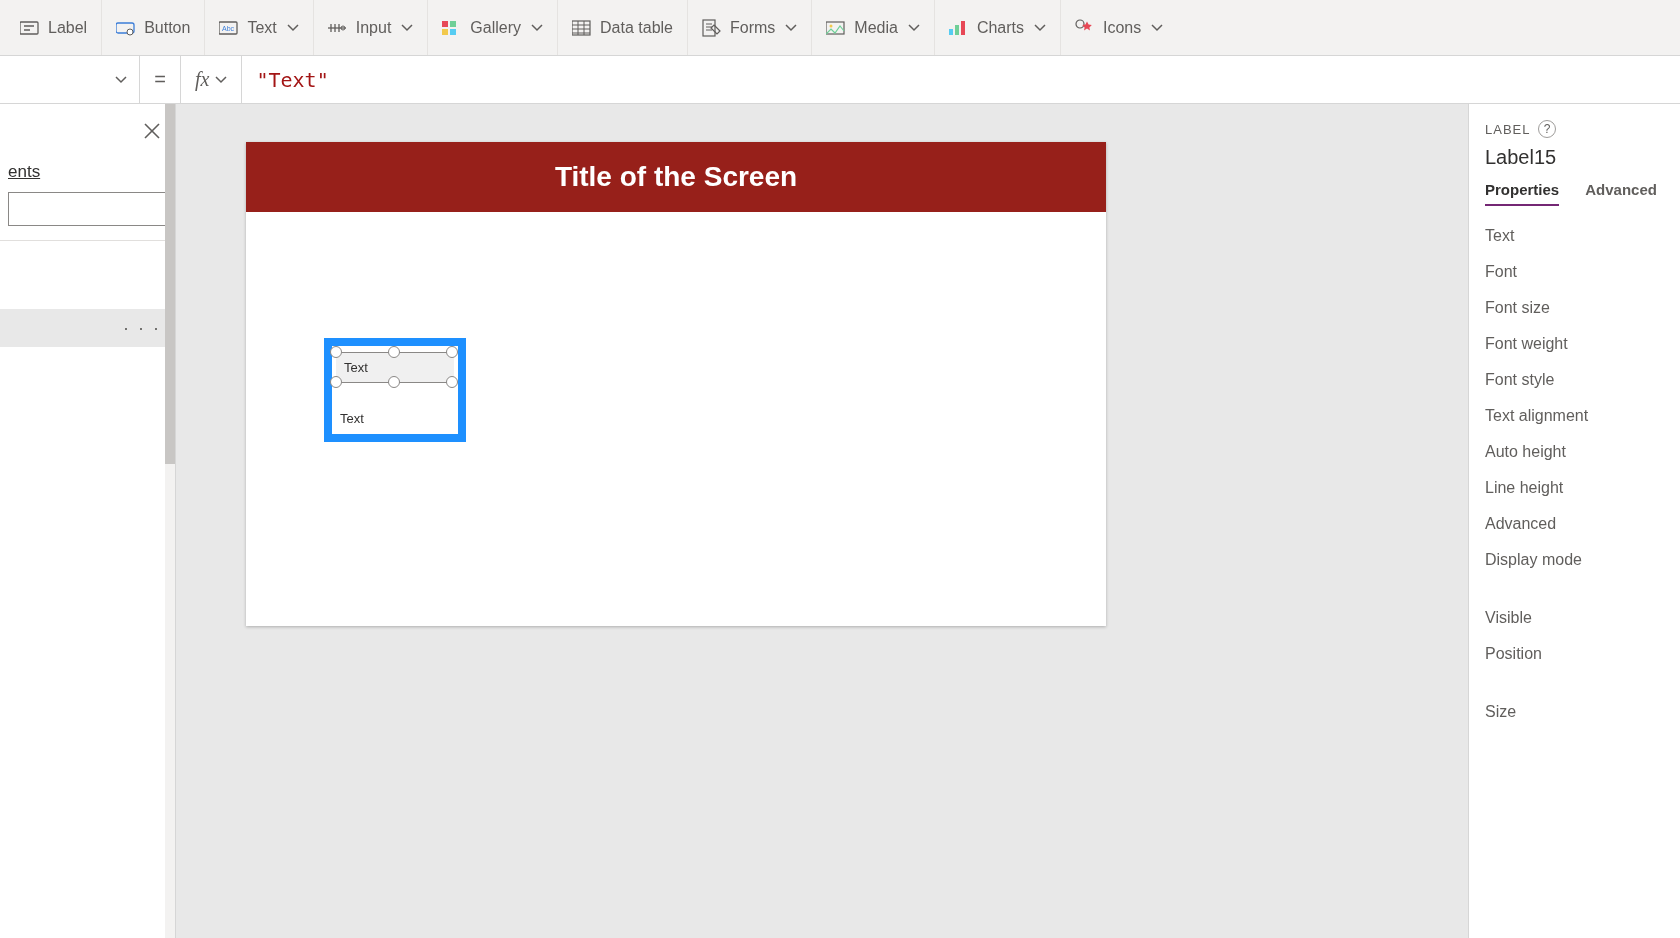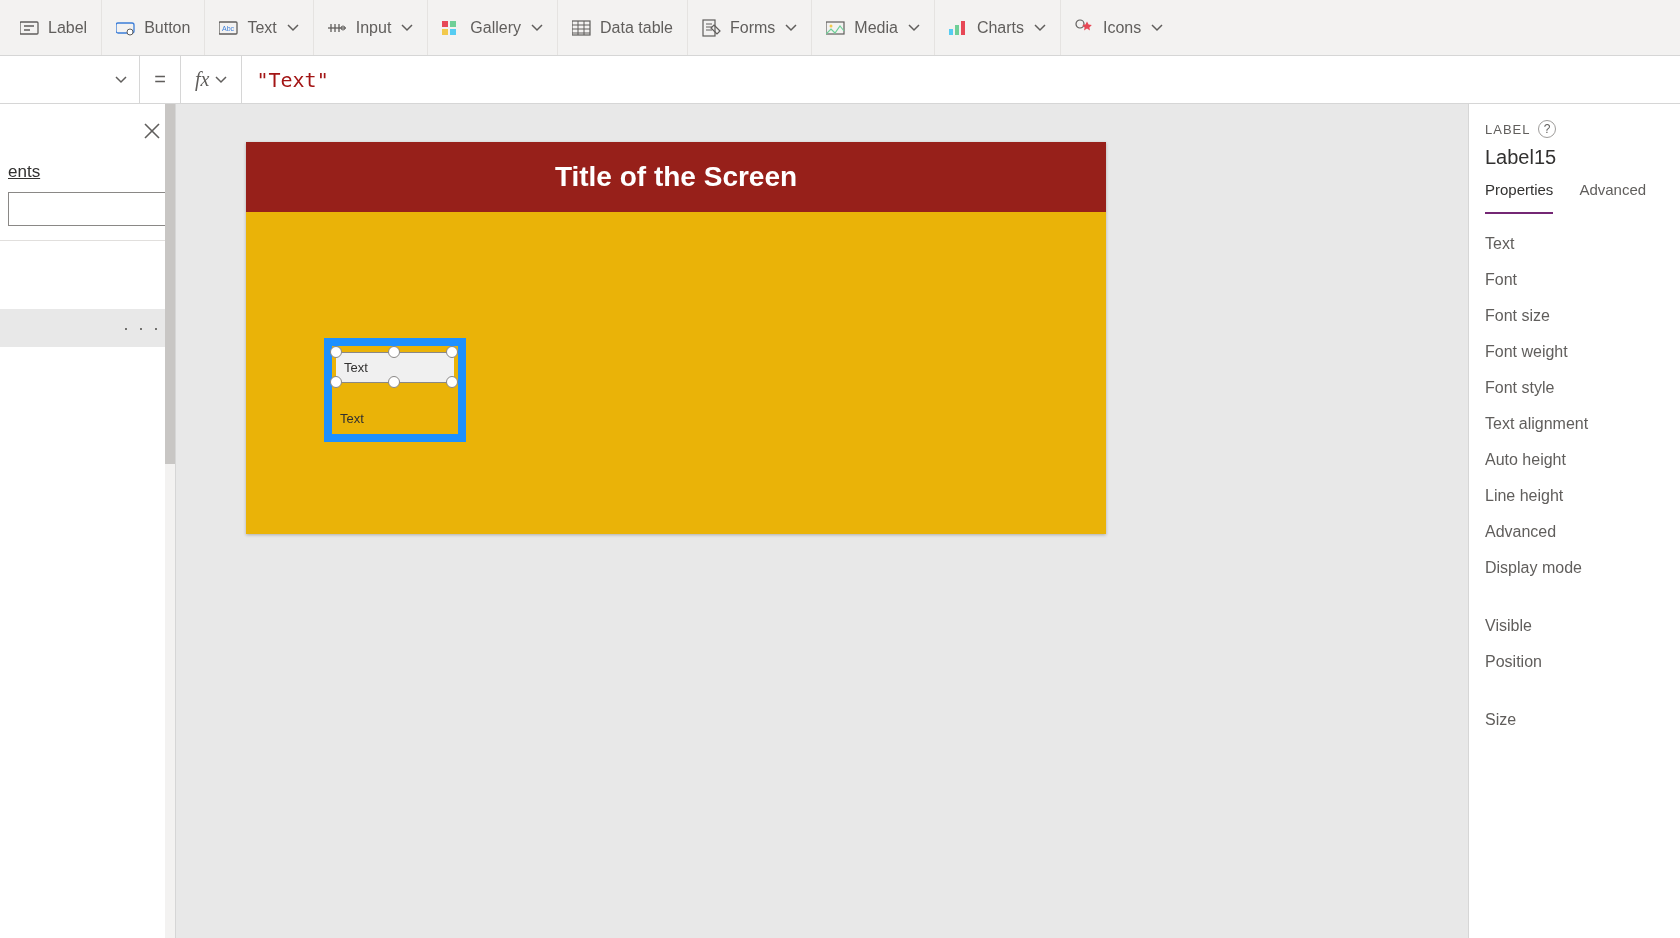--- a/index.html
+++ b/index.html
@@ -74,21 +74,21 @@
       position: absolute; top: 0; height: 360px; width: 100%;
       background: #c8c6c4;
     }
 
     
     .canvas-area {
       flex: 1; background: #e8e8e8;
       display: flex; padding: 38px 70px;
     }
     .canvas {
-      width: 860px; height: 392px; background: #eab308;
+      width: 860px; height: 484px; background: #ffffff;
       box-shadow: 0 1px 3px rgba(0,0,0,0.25);
       position: relative;
     }
     .canvas-title {
       background: #97201a; color: #fff; font-weight: 700;
       font-size: 28px; text-align: center;
       height: 70px; display: flex; align-items: center; justify-content: center;
     }
     .sel-box {
       position: absolute; left: 78px; top: 196px;
@@ -121,22 +121,22 @@
     .rp-type {
       font-size: 13px; letter-spacing: 1px; color: #605e5c;
       display: flex; align-items: center; gap: 8px; margin-bottom: 8px;
     }
     .rp-name { font-size: 20px; color: #323130; margin-bottom: 12px; }
     .rp-tabs {
       display: flex; gap: 26px;
       margin-bottom: 12px;
     }
     .rp-tab {
-      font-size: 15px; color: #605e5c; padding-bottom: 14px; cursor: pointer;
-      font-weight: 400;
+      font-size: 15px; color: #605e5c; padding-bottom: 6px; cursor: pointer;
+      font-weight: 700;
     }
     .rp-tab.active {
       color: #323130; border-bottom: 2px solid #742774;
     }
     .rp-item {
       font-size: 16px; color: #605e5c;
       padding: 9px 0; cursor: default;
     }
     .rp-spacer { height: 22px; }
 

